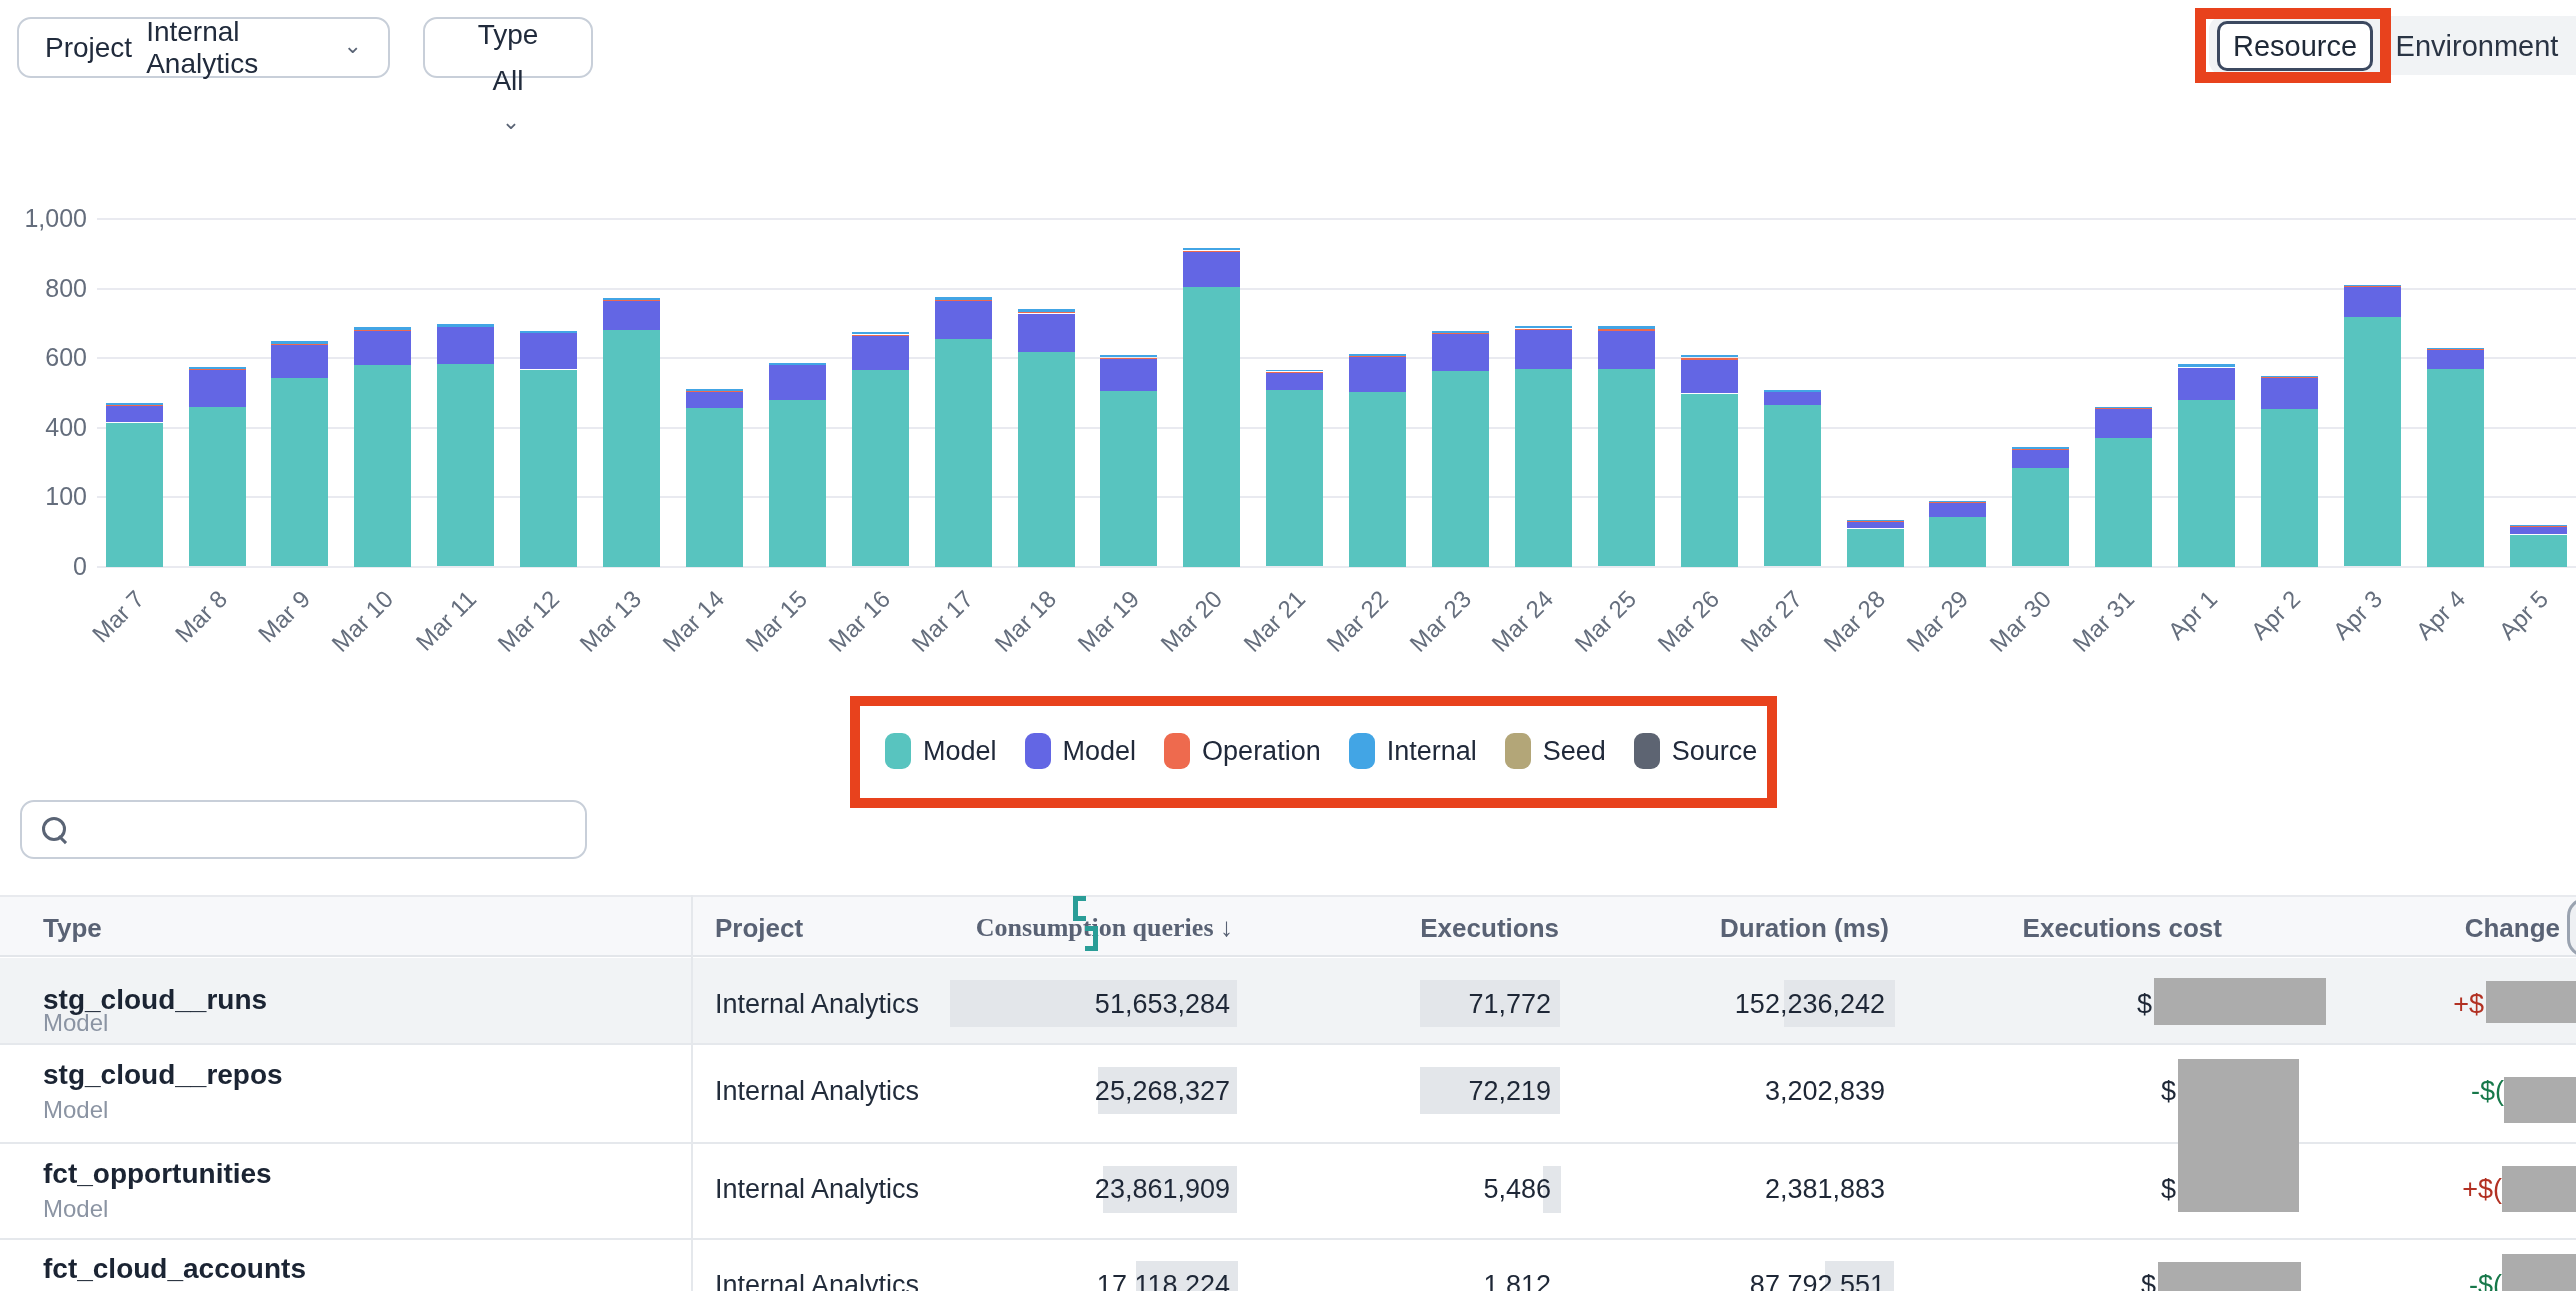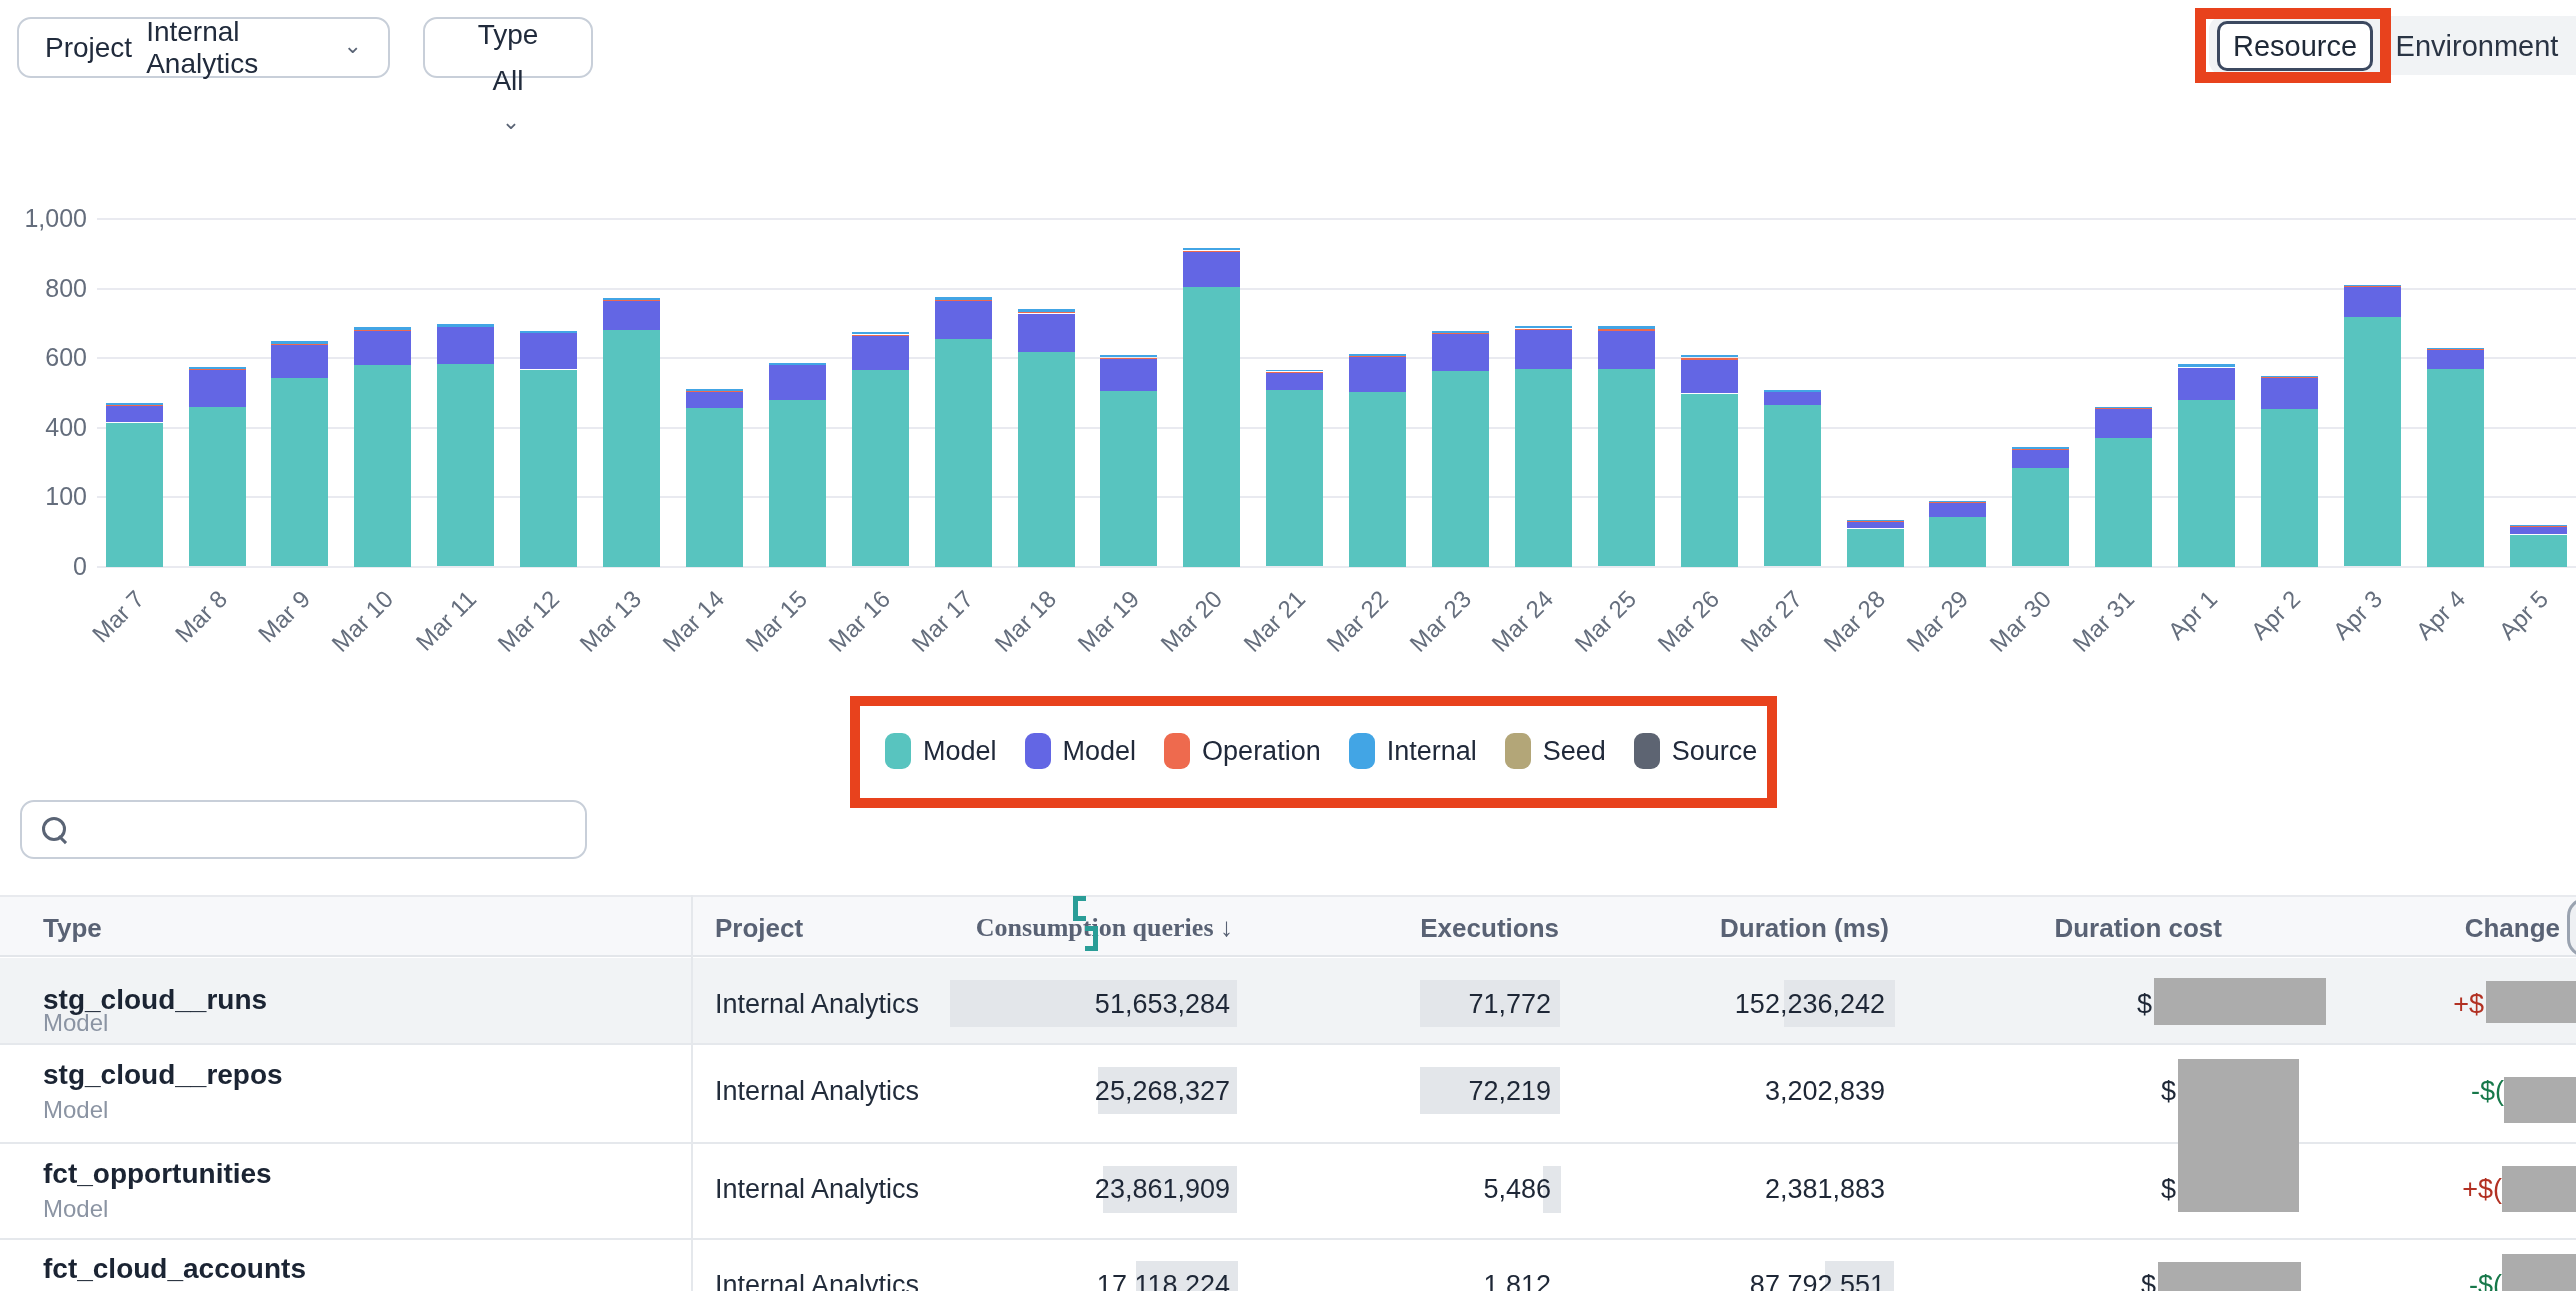--- a/index.html
+++ b/index.html
@@ -289,21 +289,21 @@
 <div class="search">
   <span class="mag"></span>
 </div>
 
 <div class="thead">
     <div class="th" style="left: 43px;">Type</div>
     <div class="th" style="left: 715px;">Project</div>
     <div class="th" style="right: 1343px; font-family: Liberation Serif, serif;">Consumption queries  ↓</div>
     <div class="th" style="right: 1017px;">Executions</div>
     <div class="th" style="right: 687px;">Duration (ms)</div>
-    <div class="th" style="right: 354px;">Duration cost</div>
+    <div class="th" style="right: 354px;">Executions cost</div>
     <div class="th" style="right: 16px;">Change</div>
   </div>
 <div id="table-body">
     <div class="row-bg" style="top: 958px; height: 87px; background: rgb(241, 243, 245);"></div>
     <div class="heat" style="left: 950px; width: 287px; top: 980px; height: 47px;"></div>
     <div class="heat" style="left: 1420px; width: 140px; top: 980px; height: 47px;"></div>
     <div class="heat" style="left: 1784px; width: 111px; top: 980px; height: 47px;"></div>
     <div class="cell-name" style="left: 43px; top: 972px; margin-top: 12px;">stg_cloud__runs</div>
     <div class="cell-sub" style="left: 43px; top: 1009px;">Model</div>
     <div class="cell-text" style="left: 715px; top: 989px;">Internal Analytics</div>

